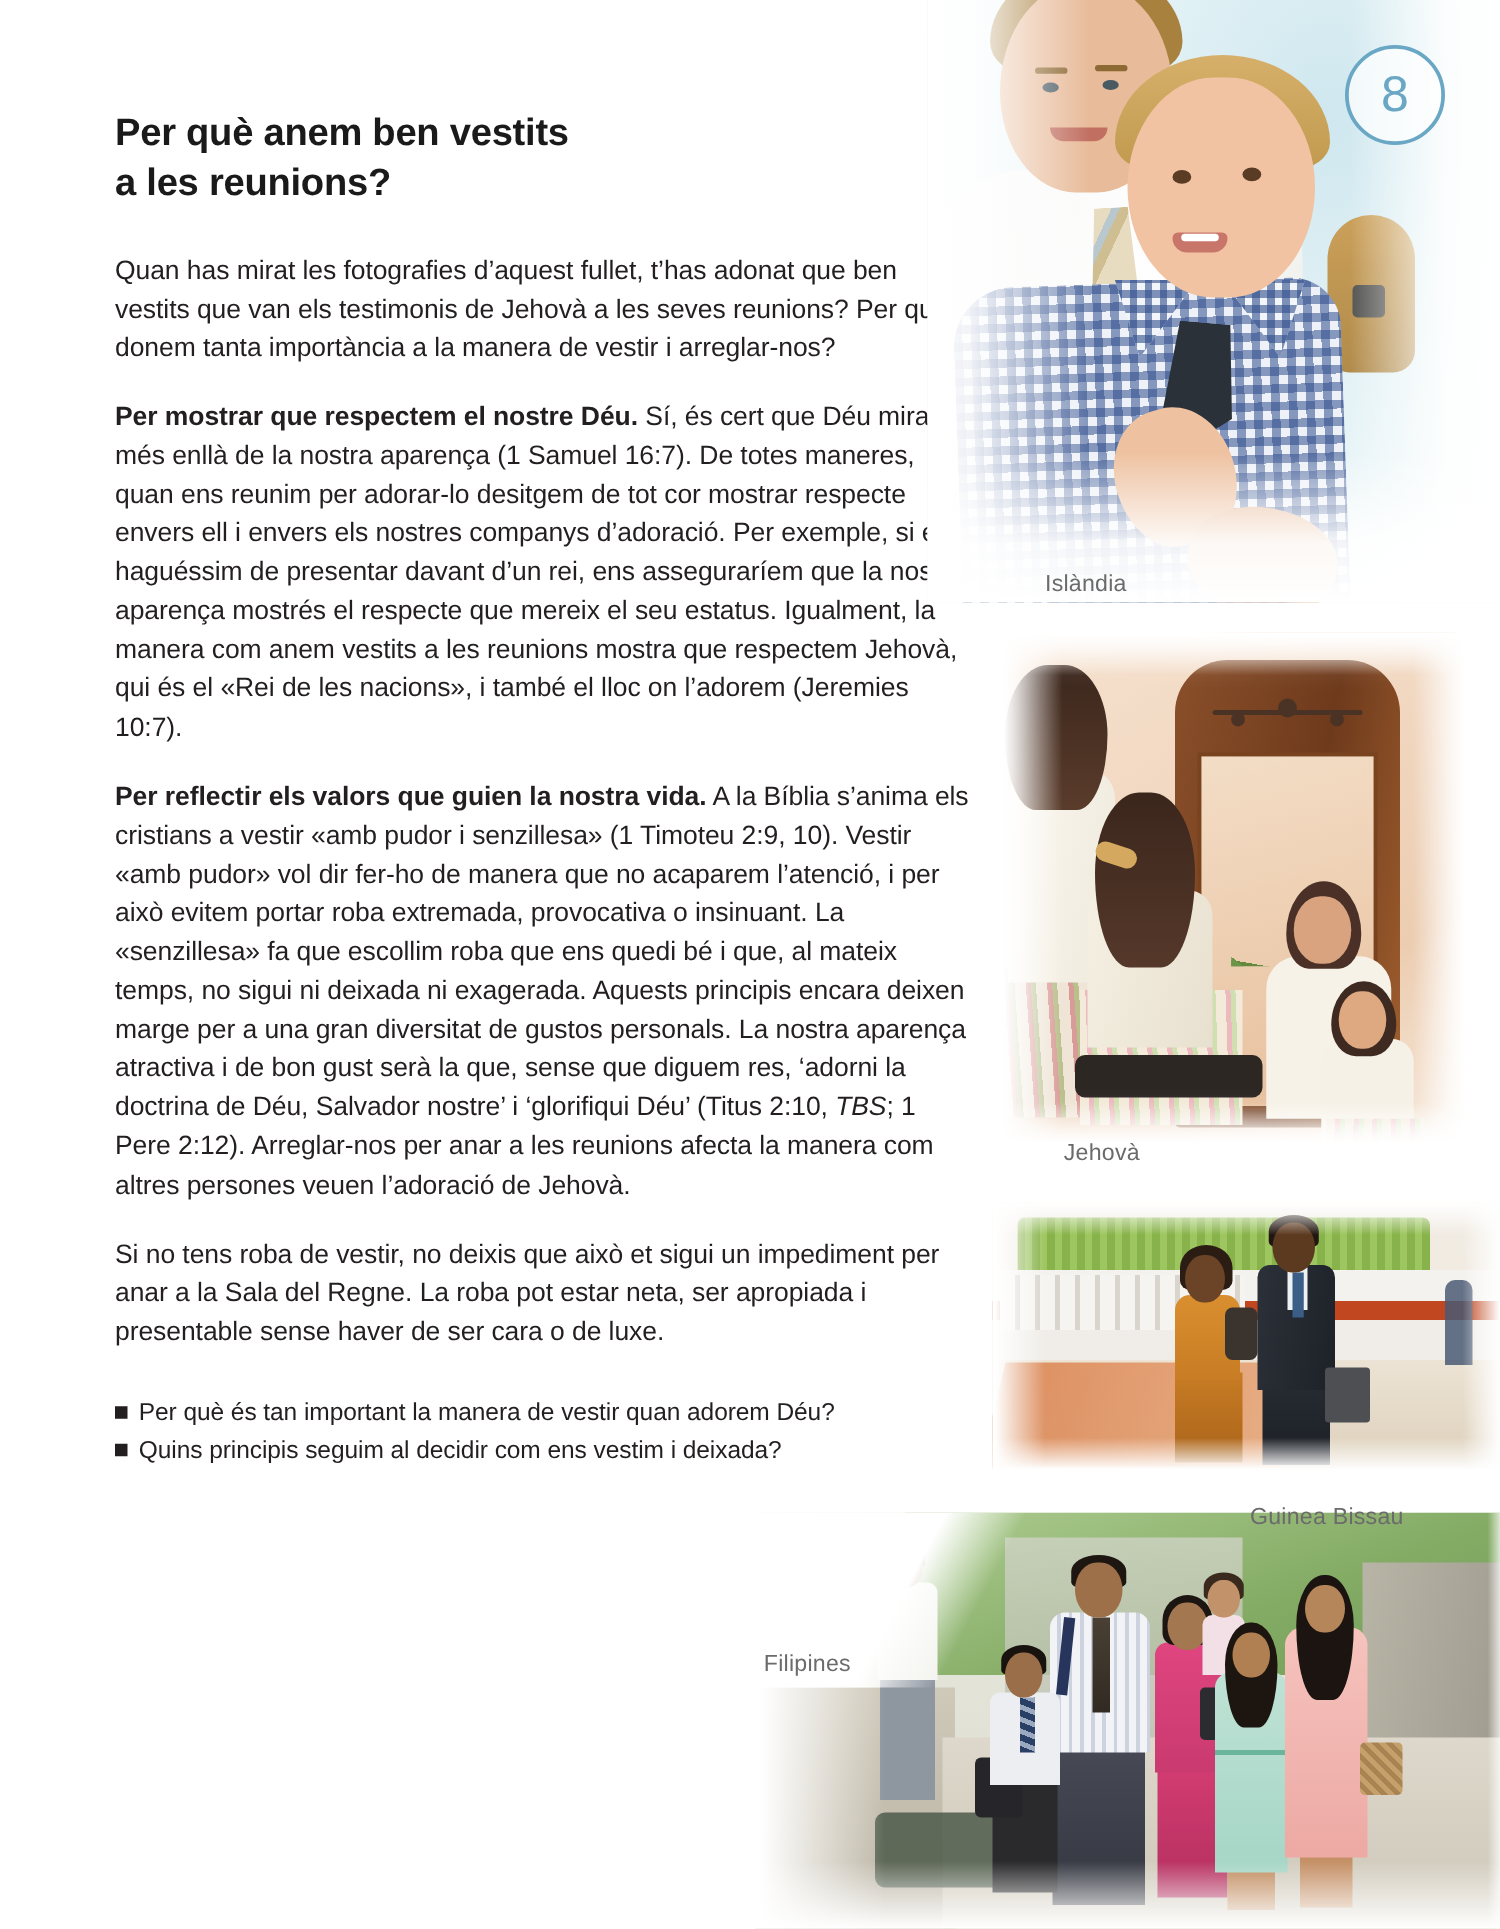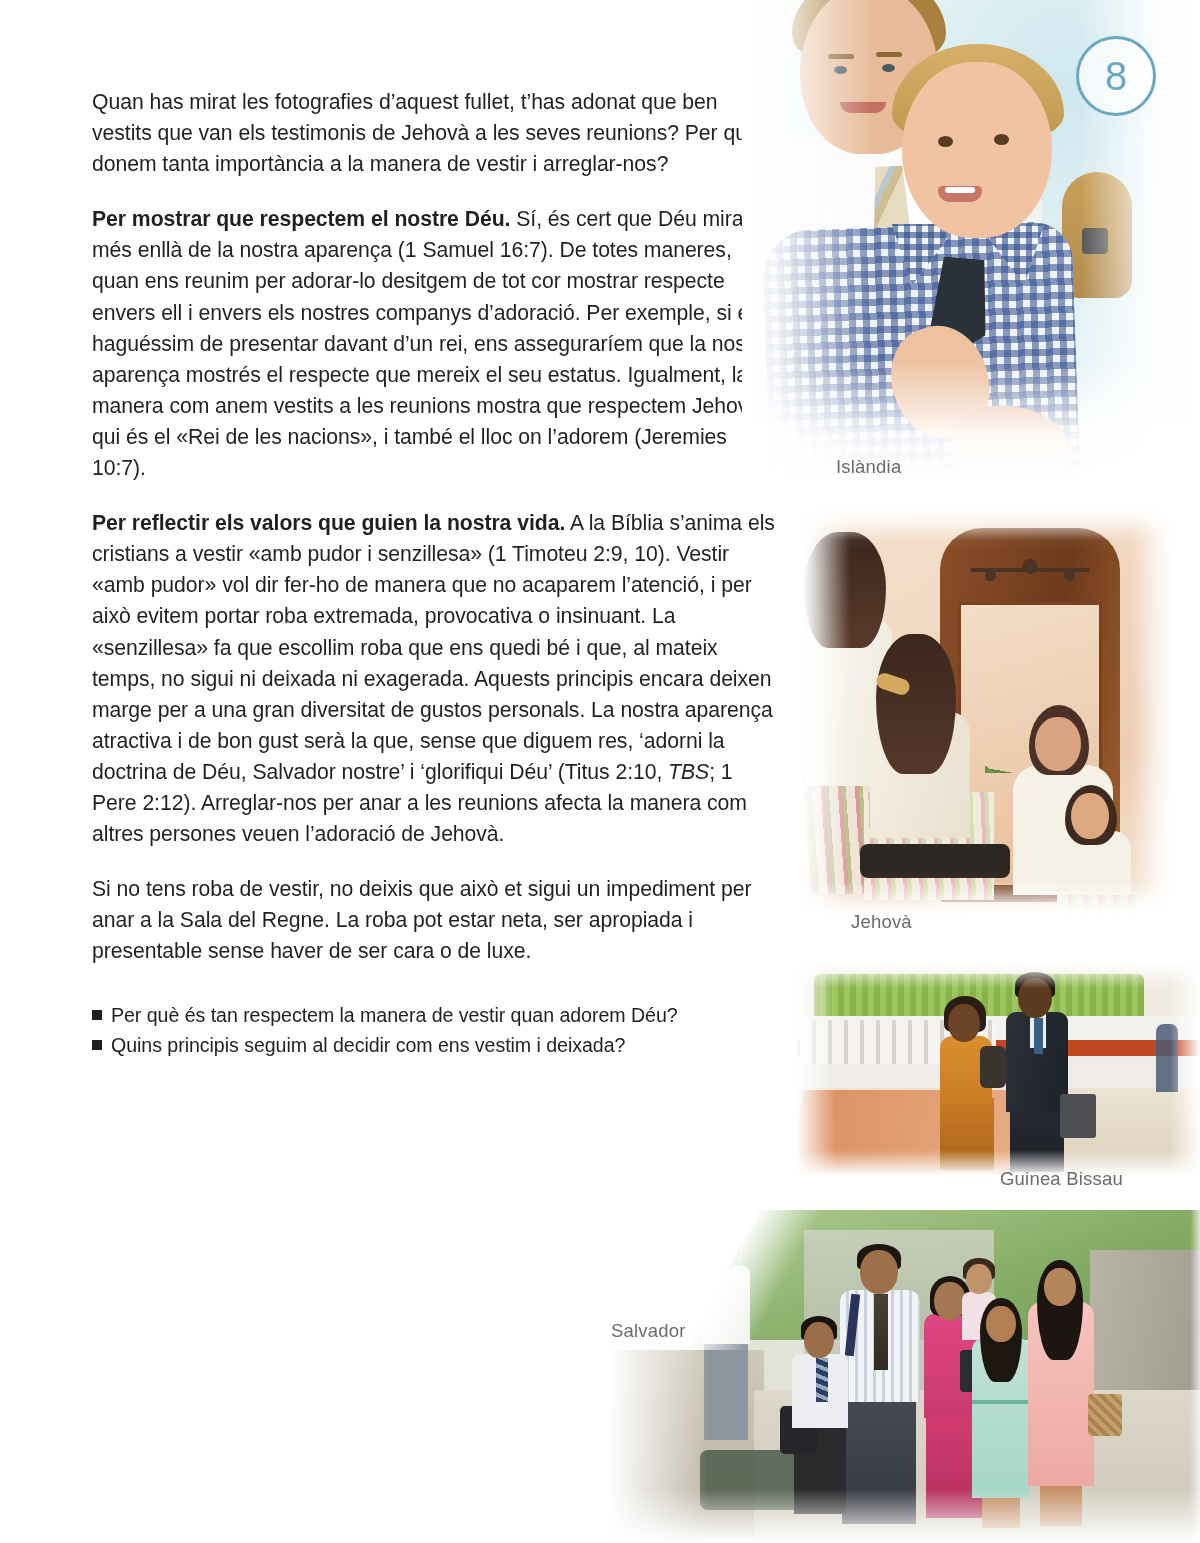--- a/index.html
+++ b/index.html
@@ -440,21 +440,21 @@
     <div class="g-woman-head"></div>
     <div class="g-man-legs"></div>
     <div class="g-man-suit"></div>
     <div class="g-man-shirt"></div>
     <div class="g-man-tie"></div>
     <div class="g-man-hair"></div>
     <div class="g-man-head"></div>
     <div class="g-case"></div>
     <div class="ph3-fade"></div>
   </div>
-  <div class="caption" style="left:1000px; top:1168px;">Guinea Bissau</div>
+  <div class="caption" style="left:1000px; top:1202px;">Guinea Bissau</div>
 
   <div class="photo" id="photo-filipines">
     <div class="ph4-bg"></div>
     <div class="ph4-green"></div>
     <div class="ph4-alley"></div>
     <div class="ph4-wall-r"></div>
     <div class="ph4-left-wall"></div>
     <div class="ph4-path"></div>
     <div class="ph4-ditch"></div>
 
@@ -494,45 +494,49 @@
 
     <div class="p-g2-legs"></div>
     <div class="p-g2-dress"></div>
     <div class="p-g2-bag"></div>
     <div class="p-g2-hair"></div>
     <div class="p-g2-head"></div>
 
     <div class="ph4-topcut"></div>
     <div class="ph4-fade"></div>
   </div>
-  <div class="caption" style="left:611px; top:1320px;">Salvador</div>
+  <div class="caption" style="left:611px; top:1320px;">Filipines</div>
 
   <div class="textcol">
 
+    <h1 class="article-title">
+      <span class="ln">Per què anem ben vestits</span>
+      <span class="ln">a les reunions?</span>
+    </h1>
 
     <p class="para">
       <span>Quan has mirat les fotografies d’aquest fullet, t’has adonat que ben vestits que van els testimonis de Jehovà a les seves reunions? Per què donem tanta importància a la manera de vestir i arreglar-nos?</span>
     </p>
 
     <p class="para">
       <b>Per mostrar que respectem el nostre Déu.</b><span> Sí, és cert que Déu mira més enllà de la nostra aparença (1 Samuel 16:7). De totes maneres, quan ens reunim per adorar-lo desitgem de tot cor mostrar respecte envers ell i envers els nostres companys d’adoració. Per exemple, si ens haguéssim de presentar davant d’un rei, ens asseguraríem que la nostra aparença mostrés el respecte que mereix el seu estatus. Igualment, la manera com anem vestits a les reunions mostra que respectem Jehovà, qui és el «Rei de les nacions», i també el lloc on l’adorem (Jeremies 10:7).</span>
     </p>
 
     <p class="para">
       <b>Per reflectir els valors que guien la nostra vida.</b><span> A la Bíblia s’anima els cristians a vestir «amb pudor i senzillesa» (1 Timoteu 2:9, 10). Vestir «amb pudor» vol dir fer-ho de manera que no acaparem l’atenció, i per això evitem portar roba extremada, provocativa o insinuant. La «senzillesa» fa que escollim roba que ens quedi bé i que, al mateix temps, no sigui ni deixada ni exagerada. Aquests principis encara deixen marge per a una gran diversitat de gustos personals. La nostra aparença atractiva i de bon gust serà la que, sense que diguem res, ‘adorni la doctrina de Déu, Salvador nostre’ i ‘glorifiqui Déu’ (Titus 2:10, </span><i>TBS</i><span>; 1 Pere 2:12). Arreglar-nos per anar a les reunions afecta la manera com altres persones veuen l’adoració de Jehovà.</span>
     </p>
 
     <p class="para">
       <span>Si no tens roba de vestir, no deixis que això et sigui un impediment per anar a la Sala del Regne. La roba pot estar neta, ser apropiada i presentable sense haver de ser cara o de luxe.</span>
     </p>
 
     <div class="questions">
       <div class="qitem">
         <span class="qbullet"></span>
-        <span>Per què és tan respectem la manera de vestir quan adorem Déu?</span>
+        <span>Per què és tan important la manera de vestir quan adorem Déu?</span>
       </div>
       <div class="qitem">
         <span class="qbullet"></span>
         <span>Quins principis seguim al decidir com ens vestim i deixada?</span>
       </div>
     </div>
 
   </div>
 
 </div>

